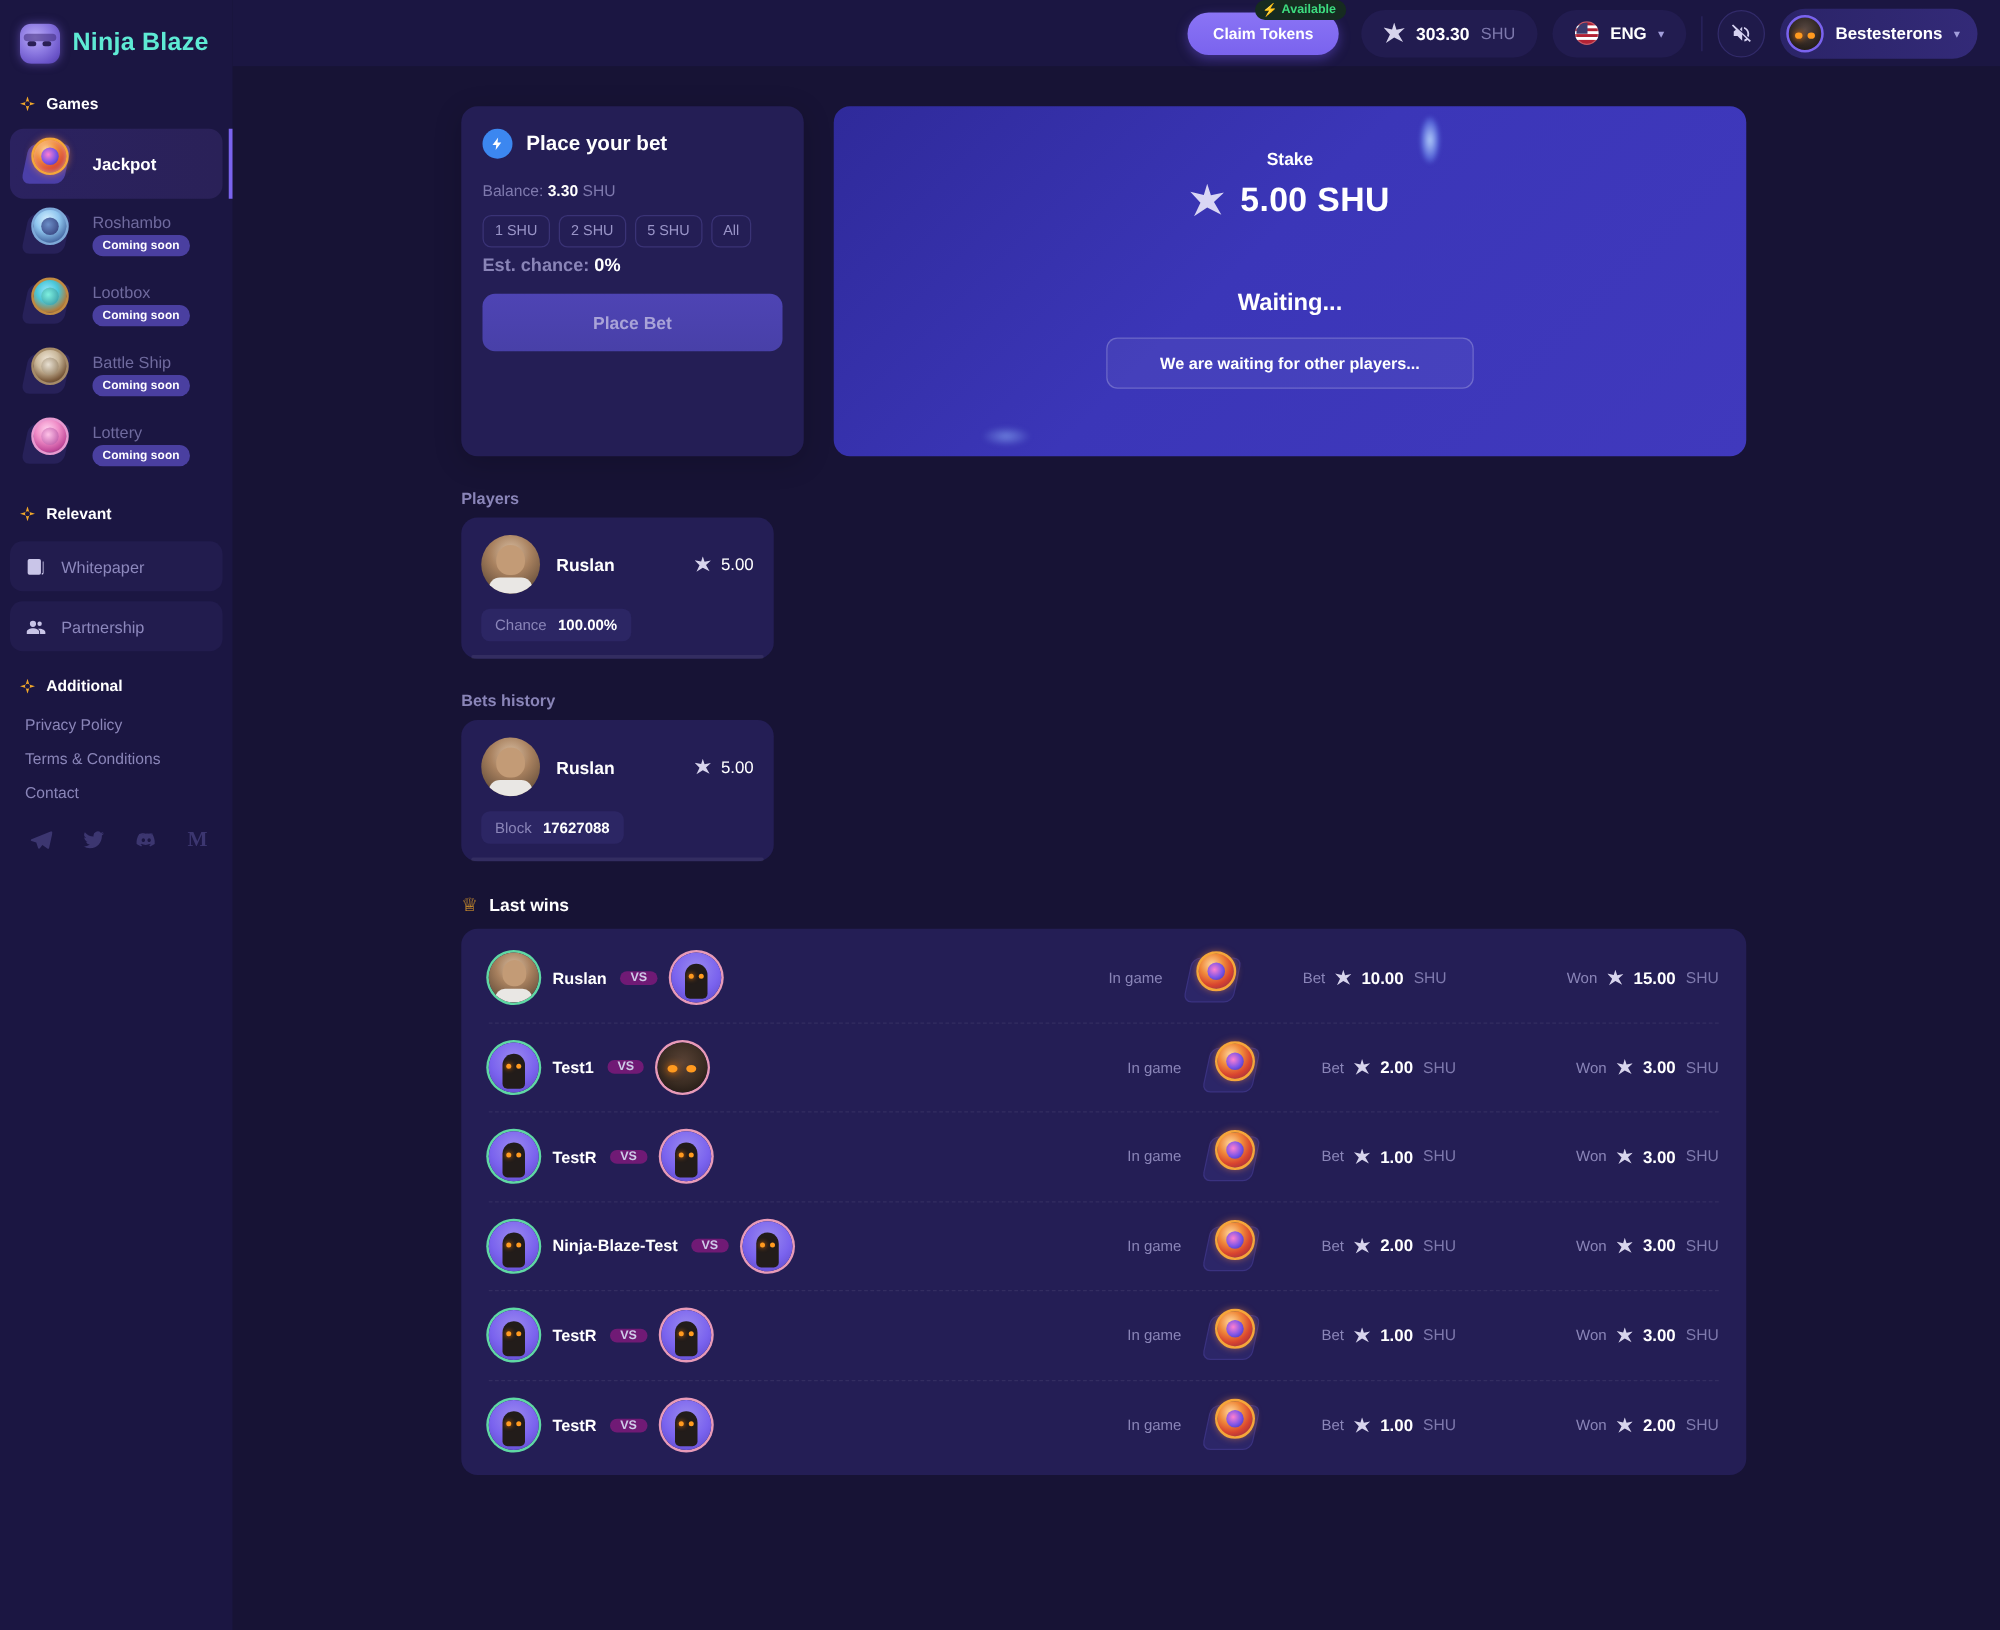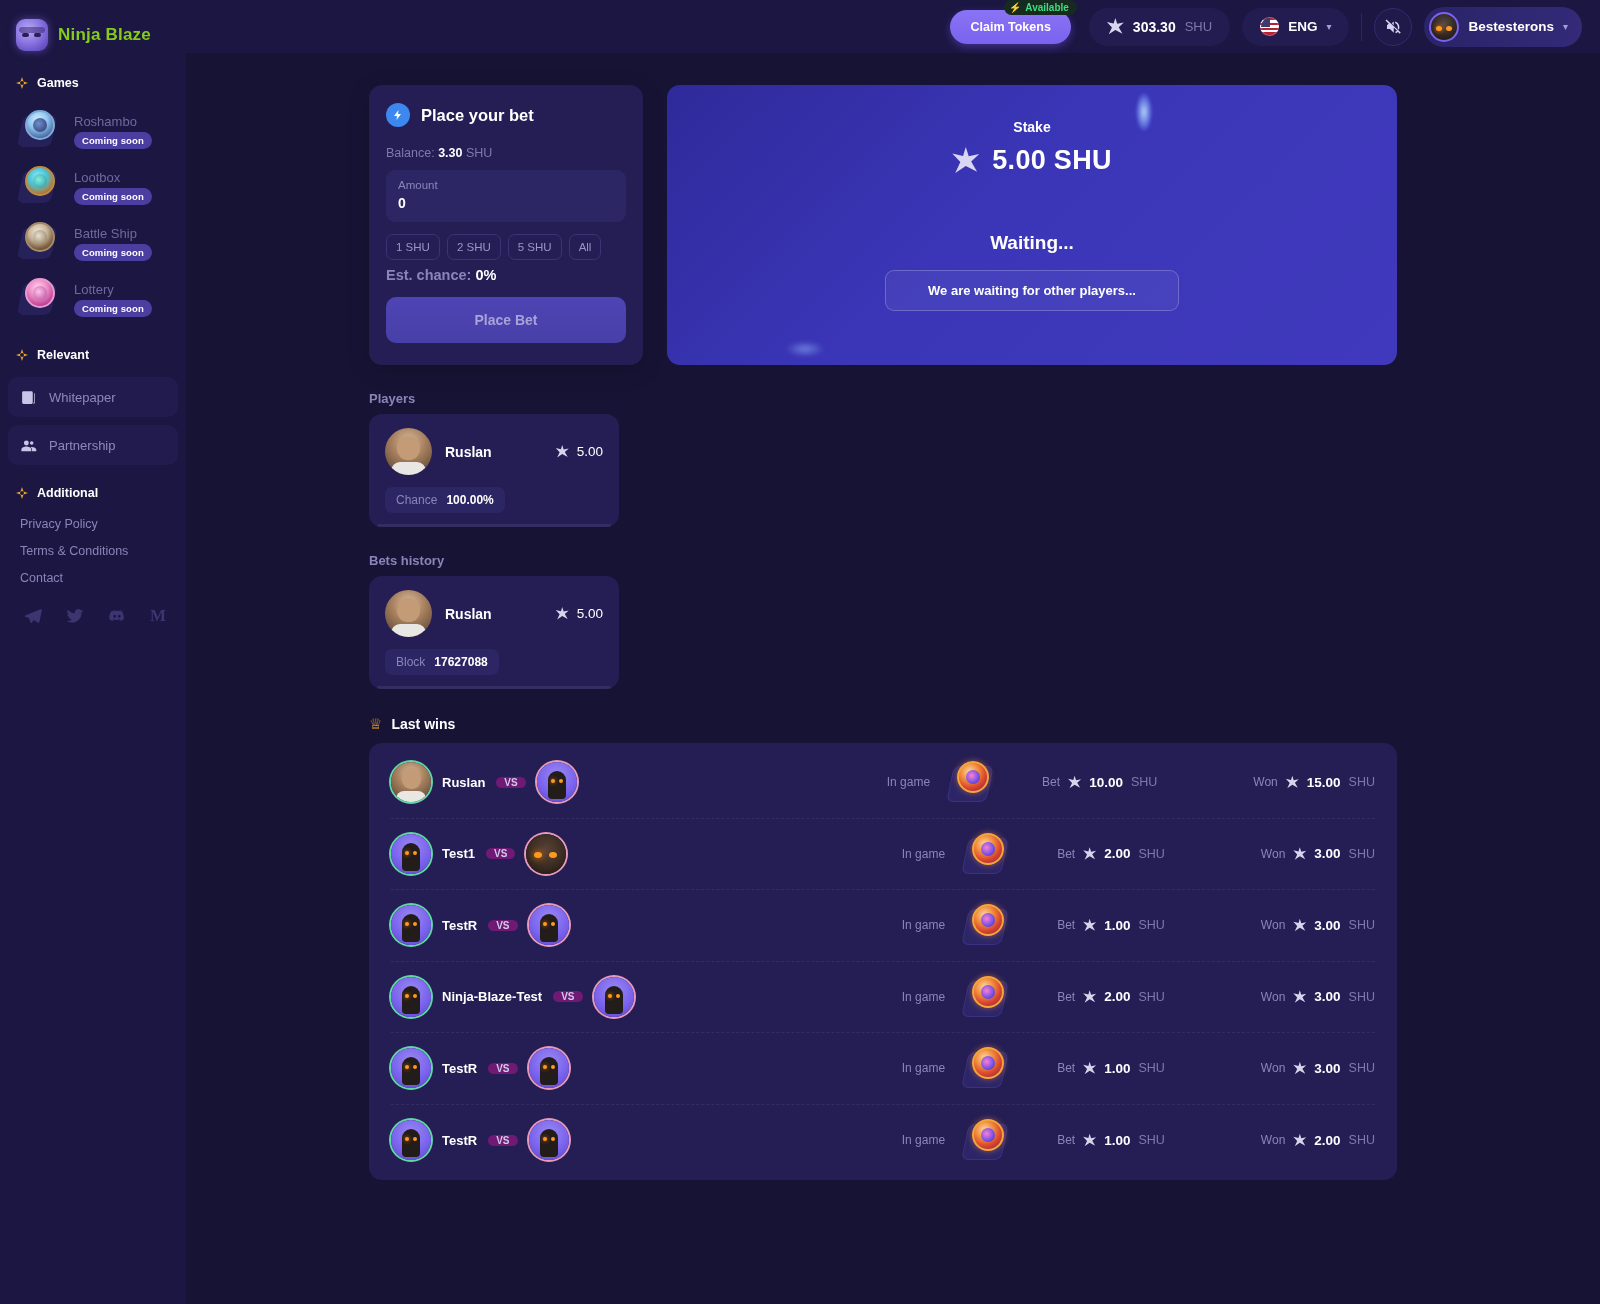--- a/index.html
+++ b/index.html
@@ -34,21 +34,21 @@
   .brand-logo::before {
     content: ""; position: absolute; left: 6px; top: 14px; width: 7px; height: 4px;
     border-radius: 2px; background: #2a1f55;
     box-shadow: 12px 0 0 #2a1f55;
   }
   .brand-logo::after {
     content: ""; position: absolute; left: 3px; top: 8px; width: 26px; height: 6px;
     border-radius: 3px; background: rgba(60,40,120,.55);
   }
   .brand-name {
-    color: #84cc16; font-size: 17px; font-weight: 700; letter-spacing: .2px;
+    color: #5eead4; font-size: 20px; font-weight: 700; letter-spacing: .2px;
   }
 
   .side-section {
     display: flex; align-items: center; gap: 9px;
     padding: 0 0 0 16px; height: 28px; margin-top: 14px;
   }
   .side-section .dot-icon {
     width: 12px; height: 12px; flex: 0 0 12px; position: relative;
   }
   .side-section .dot-icon::before {
@@ -424,20 +424,29 @@
       <div class="brand-logo"></div>
       <div class="brand-name">Ninja Blaze</div>
     </div>
 
     <div class="side-section">
       <span class="dot-icon"></span>
       <span class="side-section-label">Games</span>
     </div>
 
     <div class="game-list">
+      <div class="game-item active">
+        <div class="game-thumb jackpot">
+            <div class="tile"></div>
+            <div class="orb"></div>
+          </div>
+        <div class="game-meta">
+          <span class="game-label">Jackpot</span>
+        </div>
+      </div>
 
       <div class="game-item disabled">
         <div class="game-thumb roshambo">
             <div class="tile"></div>
             <div class="orb"></div>
           </div>
         <div class="game-meta">
           <span class="game-label">Roshambo</span>
           <span class="badge-soon">Coming soon</span>
         </div>
@@ -582,24 +591,20 @@
             </span>
             <span class="bet-title">Place your bet</span>
           </div>
 
           <div class="balance-line">
             <span>Balance:</span>
             <b>3.30</b>
             <span class="u">SHU</span>
           </div>
 
-          <div class="amount-box">
-            <div class="amount-label">Amount</div>
-            <input class="amount-value" value="0" style="">
-          </div>
 
           <div class="chips">
             <button class="chip">1 SHU</button>
             <button class="chip">2 SHU</button>
             <button class="chip">5 SHU</button>
             <button class="chip">All</button>
           </div>
 
           <div class="est-line">
             <span>Est. chance:</span>

